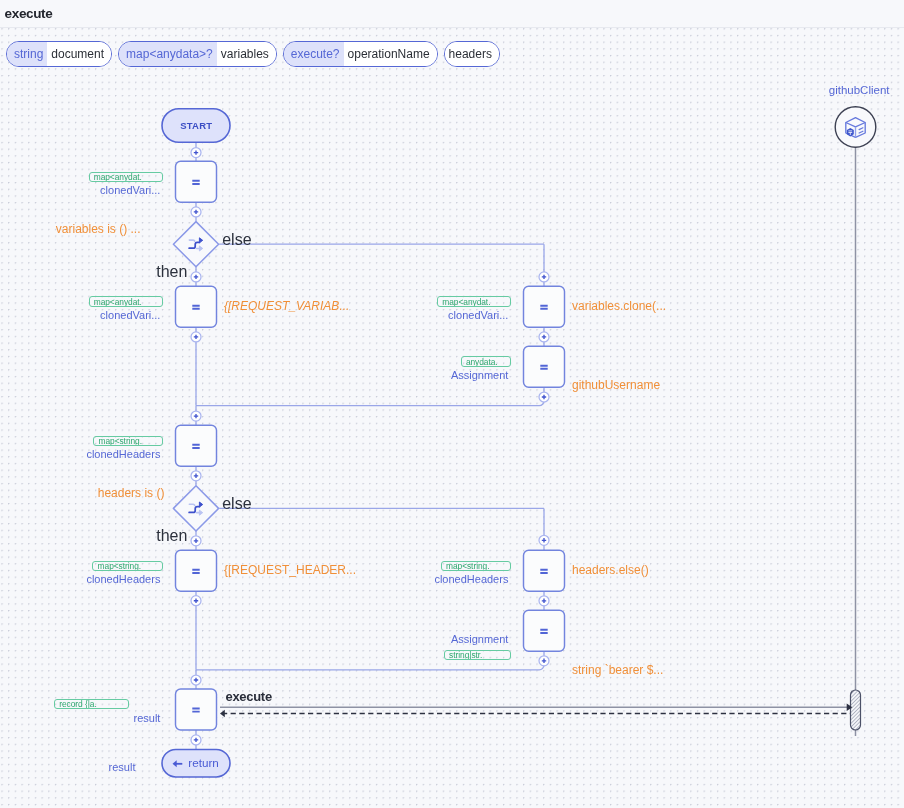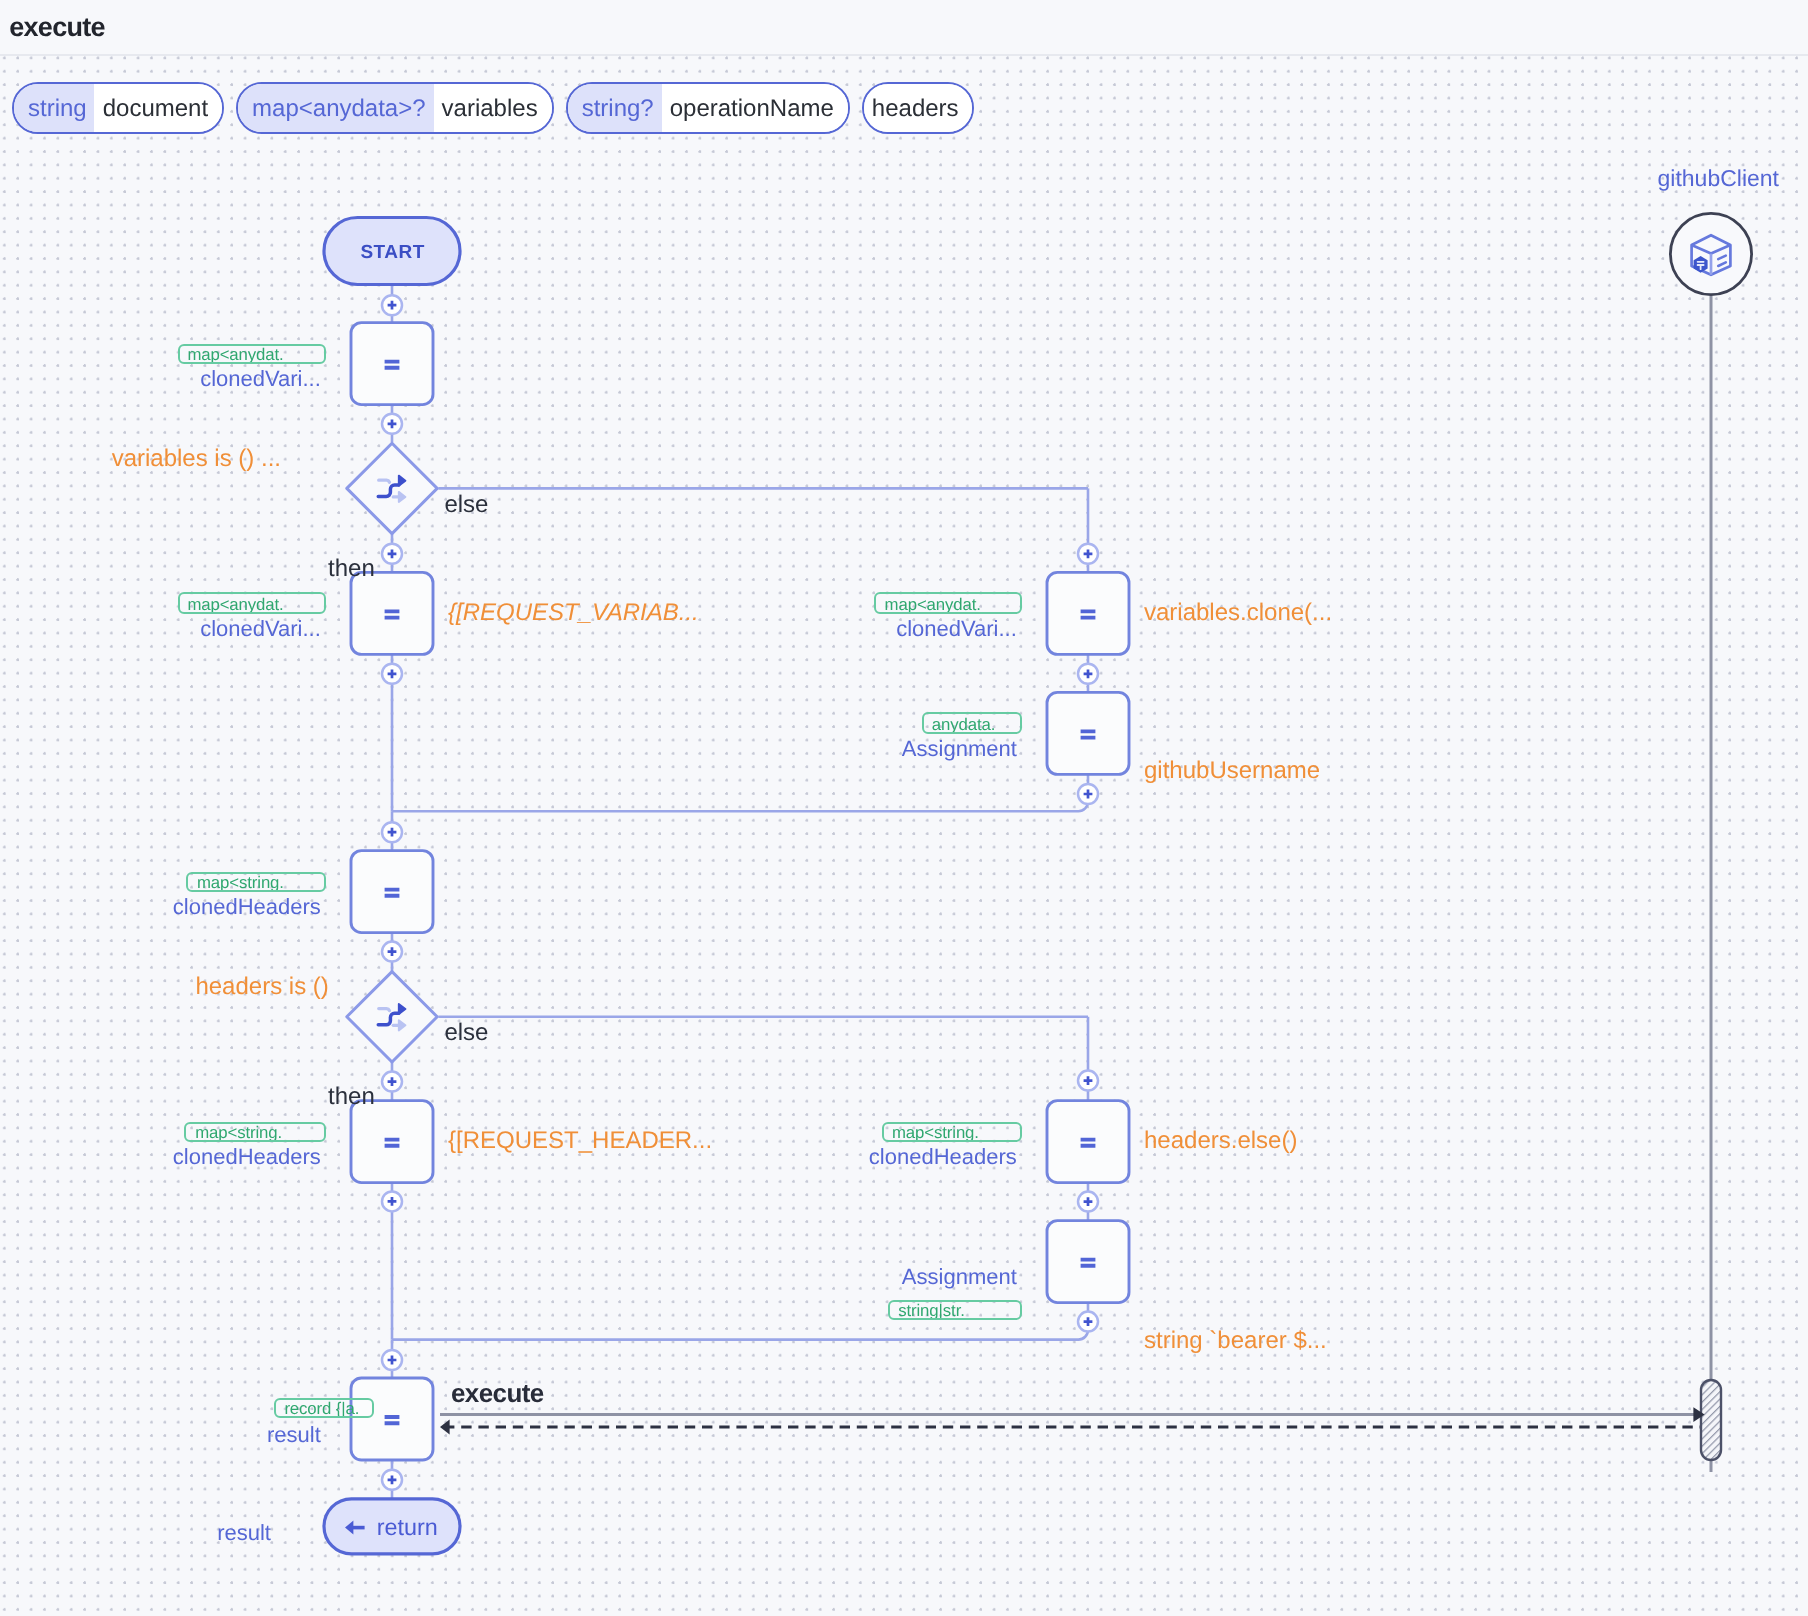--- a/index.html
+++ b/index.html
@@ -18,21 +18,21 @@
   .pill .ty{background:#dde1fa;color:#5567d5;display:flex;align-items:center;padding:0 4px 0 7px;font-size:12px;line-height:1;}
   .pill .nm{background:#fff;color:#2b2f36;display:flex;align-items:center;padding:0 7px 0 4px;font-size:12px;line-height:1;}
   svg.flow{position:absolute;left:0;top:0;width:904px;height:808px;z-index:10;}
   #labels > div{position:absolute;z-index:15;white-space:nowrap;}
   .badge{border:1px solid #66cba2;border-radius:3px;color:#2fa76f;font-size:8.4px;
      line-height:8.4px;padding:0.3px 2px 0.3px 4.2px;letter-spacing:-0.05px;overflow:hidden;
      height:10.2px;}
   .varname{color:#5567d5;font-size:11px;line-height:12.5px;}
   .expr{color:#f08f38;font-size:12px;line-height:14px;}
   .cond{color:#f08f38;font-size:12px;line-height:14px;}
-  .branchlbl{color:#2b303c;font-size:12px;line-height:12px;margin-top:12px;}
+  .branchlbl{color:#2b303c;font-size:16px;line-height:12px;}
   .lifeline-label{color:#5567d5;font-size:11.5px;line-height:13px;}
   .remote-label{color:#282c39;font-size:13px;font-weight:700;line-height:14px;letter-spacing:-0.3px;}
 </style>
 </head>
 <body>
 
 <div id="root">
   <div class="canvas"></div>
   <svg class="flow" id="flowsvg">
       <path d="M196 142L196 161.5" stroke="#9aa6e8" stroke-width="1.3" fill="none"></path>
@@ -248,39 +248,39 @@
       <div class="branchlbl" style="position:absolute;left:222.2px;top:497.7px;">else</div>
       <div class="badge" style="position:absolute;right:741.1px;top:560.5px;width:70.5px;">map&lt;string.</div>
       <div class="varname" style="position:absolute;right:743.6px;top:573.0999999999999px;">clonedHeaders</div>
       <div class="expr" style="position:absolute;left:224px;top:563.3px;">{[REQUEST_HEADER...</div>
       <div class="badge" style="position:absolute;right:393.1px;top:560.5px;width:70.1px;">map&lt;string.</div>
       <div class="varname" style="position:absolute;right:395.6px;top:573.0999999999999px;">clonedHeaders</div>
       <div class="expr" style="position:absolute;left:572px;top:563.3px;">headers.else()</div>
       <div class="badge" style="position:absolute;right:393.1px;top:650px;width:67px;">string|str.</div>
       <div class="varname" style="position:absolute;right:395.6px;top:633.0999999999999px;">Assignment</div>
       <div class="expr" style="position:absolute;left:572px;top:623.3px;margin-top:40px;">string `bearer $...</div>
-      <div class="badge" style="position:absolute;right:717px;top:699.2px;width:50px;">record {|a.</div>
+      <div class="badge" style="position:absolute;right:775px;top:699.2px;width:75px;">record {|a.</div>
       <div class="varname" style="position:absolute;right:743.6px;top:711.8px;">result</div>
       <div class="varname" style="position:absolute;right:768.5px;top:761.2px;">result</div>
       <div class="lifeline-label" style="position:absolute;left:821.5px;top:84px;width:68px;text-align:right;">githubClient</div>
       <div class="remote-label" style="position:absolute;left:225.5px;top:689.5px;">execute</div>
     </div>
   <div class="header">
     <div class="title">execute</div>
   </div>
   <div class="params" id="params">
       <div class="pill">
         <span class="ty">string</span>
         <span class="nm">document</span>
       </div>
       <div class="pill">
         <span class="ty">map&lt;anydata&gt;?</span>
         <span class="nm">variables</span>
       </div>
       <div class="pill">
-        <span class="ty">string?</span>
+        <span class="ty">execute?</span>
         <span class="nm">operationName</span>
       </div>
       <div class="pill">
         <span class="nm">headers</span>
       </div>
     </div>
 </div>
 
 </body></html>

